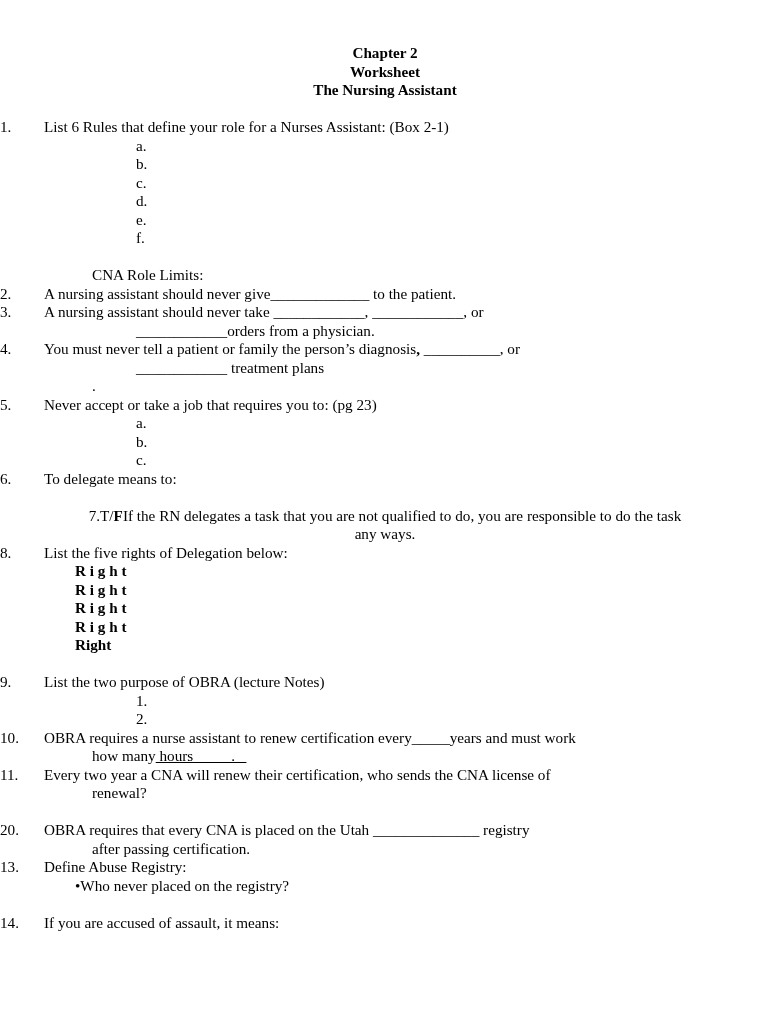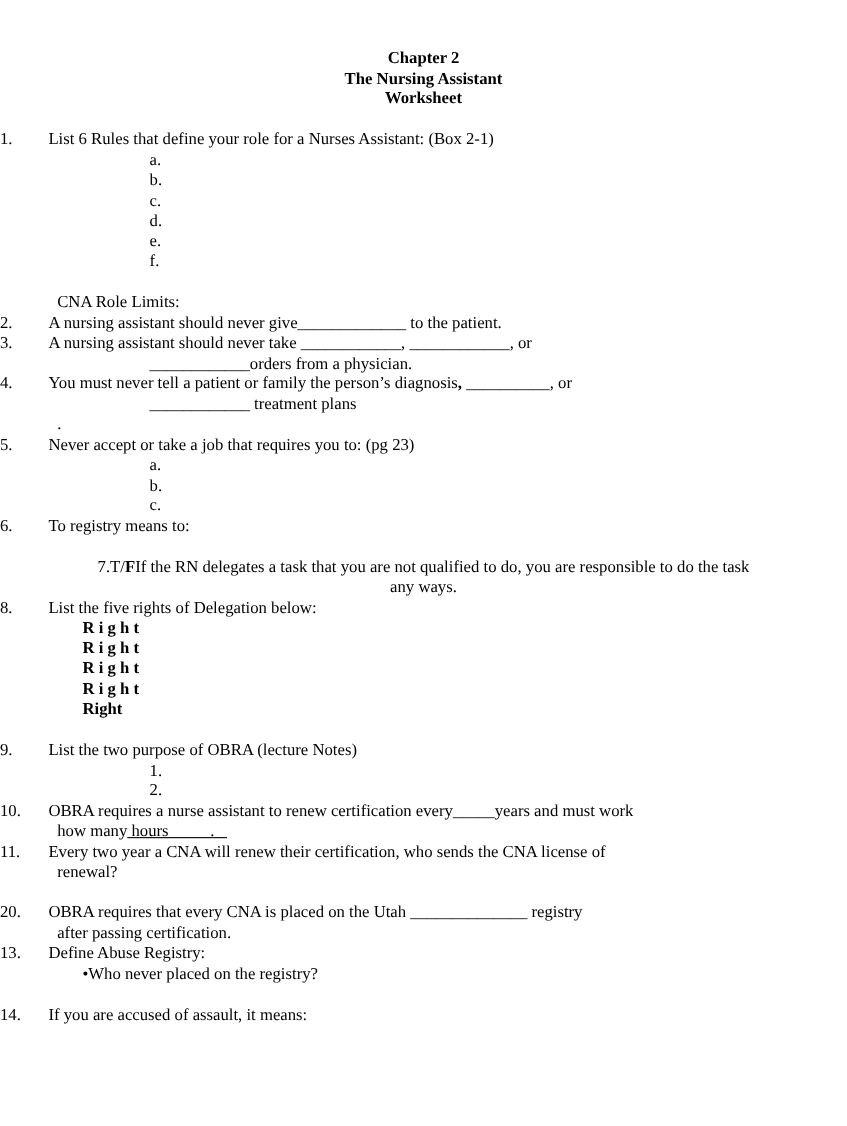--- a/index.html
+++ b/index.html
@@ -31,42 +31,42 @@
   .sub {
     white-space: nowrap;
     padding-left: 136px;
   }
   .indent2 {
     white-space: nowrap;
     padding-left: 75px;
   }
   .flush {
     white-space: nowrap;
-    padding-left: 52px;
+    padding-left: 92px;
   }
   .center {
     text-align: center;
     white-space: nowrap;
   }
   .bold { font-weight: bold; }
   .blank { height: 18.5px; }
   .ul-blank {
     text-decoration: underline;
     white-space: pre;
   }
 </style>
 </head>
 <body>
 
 <div class="page">
   <div class="content">
 
     <div class="center bold">Chapter 2</div>
+    <div class="center bold">Worksheet</div>
     <div class="center bold">The Nursing Assistant</div>
-    <div class="center bold">Worksheet</div>
 
     <div class="blank"></div>
 
     <div class="row">
       <span class="num">1.</span><span>List 6 Rules that define your role for a Nurses Assistant: (Box 2-1)</span>
     </div>
     <div class="sub">a.</div>
     <div class="sub">b.</div>
     <div class="sub">c.</div>
     <div class="sub">d.</div>
@@ -94,21 +94,21 @@
     <div class="flush">.</div>
 
     <div class="row">
       <span class="num">5.</span><span>Never accept or take a job that requires you to: (pg 23)</span>
     </div>
     <div class="sub">a.</div>
     <div class="sub">b.</div>
     <div class="sub">c.</div>
 
     <div class="row">
-      <span class="num">6.</span><span>To registry means to:</span>
+      <span class="num">6.</span><span>To delegate means to:</span>
     </div>
 
     <div class="blank"></div>
 
     <div class="center">
       <span>7.T/</span><span class="bold">F</span><span>If the RN delegates a task that you are not qualified to do, you are responsible to do the task</span>
     </div>
     <div class="center">any ways.</div>
 
     <div class="row">

